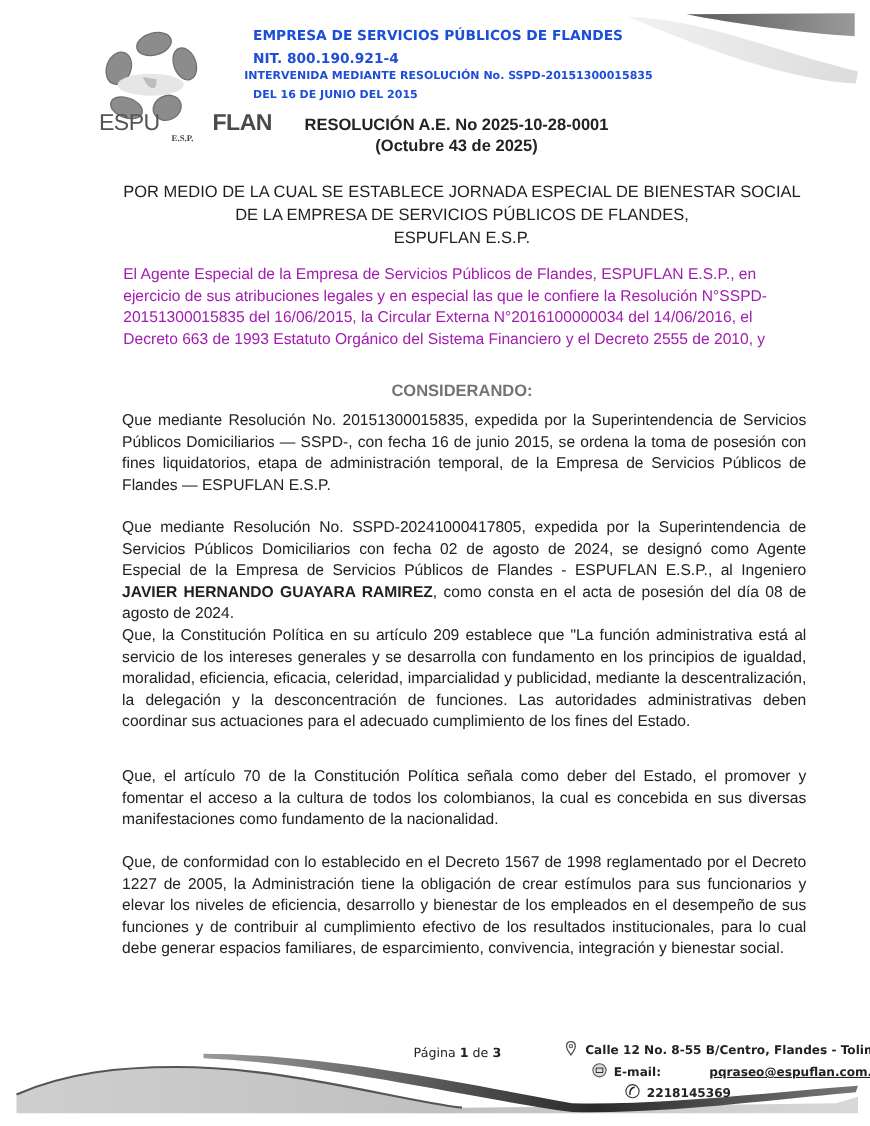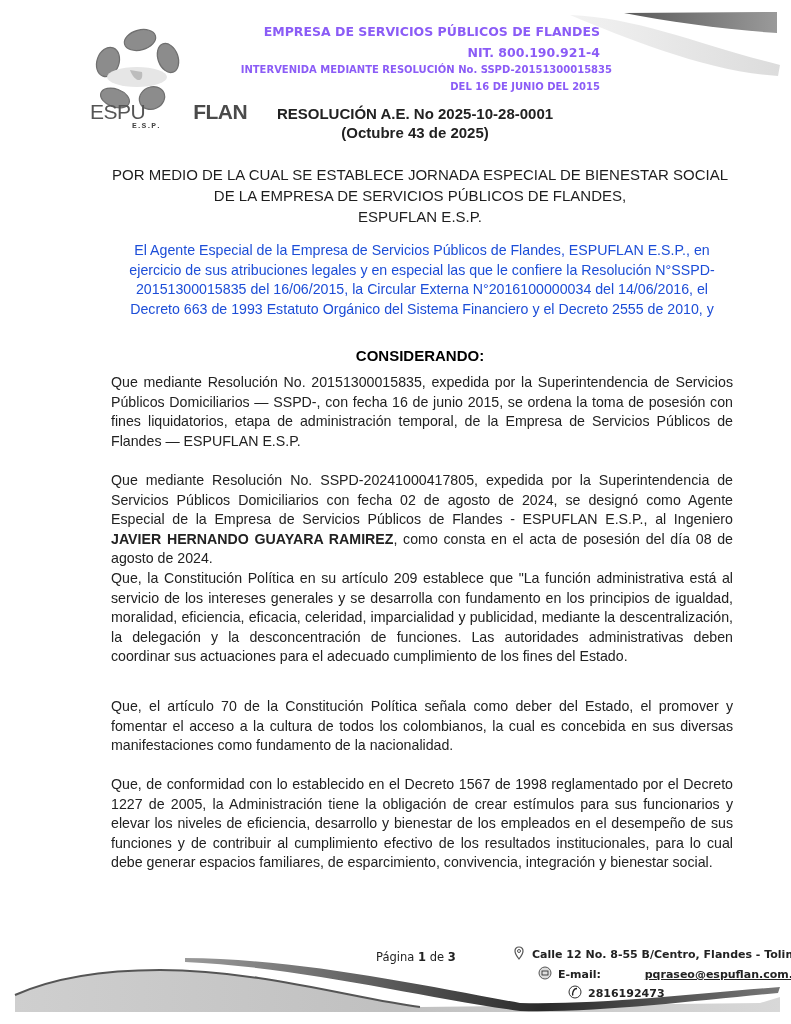--- a/index.html
+++ b/index.html
@@ -3,34 +3,34 @@
 <meta charset="utf-8">
 <style>
   html, body { margin: 0; padding: 0; background: #ffffff; }
   body { width: 791px; height: 1024px; position: relative; overflow: hidden; color: #1a1a1a; }
   .page { position: absolute; left: 0; top: 0; width: 791px; height: 1024px; background: #fff; }
 
   
   .logo { position: absolute; left: 82px; top: 22px; width: 110px; height: 108px; }
   .logo-word { position: absolute; left: 90px; top: 100px; font-family: "Liberation Sans", sans-serif; font-size: 21px; color: #555; letter-spacing: -0.5px; }
   .logo-word b { font-weight: bold; color: #4a4a4a; margin-left: 48px; }
-  .logo-sub { position: absolute; left: 132px; top: 121px; font-family: Liberation Mono, monospace; font-size: 8px; font-weight: bold; color: #444; }
-  .hdr { position: absolute; left: 230px; width: 370px; text-align: right; font-family: "DejaVu Sans", sans-serif; color: #8b5cf6; }
+  .logo-sub { position: absolute; left: 156px; top: 121px; font-family: Liberation Serif, serif; font-size: 8px; font-weight: bold; color: #444; }
+  .hdr { position: absolute; left: 230px; width: 370px; text-align: left; font-family: "DejaVu Sans", sans-serif; color: #1d4ed8; }
   .hdr1 { top: 24px; font-size: 12.5px; font-weight: 600; }
   .hdr2 { top: 45px; font-size: 12.5px; font-weight: 600; }
   .hdr3 { top: 64px; font-size: 10px; font-weight: bold; left: 222px; width: 390px; }
   .hdr4 { top: 81px; font-size: 10px; font-weight: bold; }
   .res1 { position: absolute; top: 105px; left: 230px; width: 370px; text-align: center; font-family: "Liberation Sans", sans-serif; font-size: 15px; font-weight: bold; color: #222; }
   .res2 { position: absolute; top: 124px; left: 230px; width: 370px; text-align: center; font-family: "Liberation Sans", sans-serif; font-size: 15px; font-weight: bold; color: #222; }
   .swoosh-top { position: absolute; left: 560px; top: 0; width: 231px; height: 110px; }
 
   
   .title { position: absolute; left: 100px; top: 164px; width: 640px; text-align: center; font-family: "Liberation Sans", sans-serif; font-size: 15px; font-weight: normal; line-height: 21px; color: #1e1e1e; }
-  .intro { position: absolute; left: 112px; top: 241px; width: 620px; text-align: center; font-family: "Liberation Sans", sans-serif; font-size: 14.2px; line-height: 19.5px; color: #1d4ed8; }
-  .consid { position: absolute; left: 100px; top: 347px; width: 640px; text-align: center; font-family: "Liberation Sans", sans-serif; font-size: 15px; font-weight: bold; color: #000000; }
+  .intro { position: absolute; left: 112px; top: 241px; width: 620px; text-align: left; font-family: "Liberation Sans", sans-serif; font-size: 14.2px; line-height: 19.5px; color: #a21caf; }
+  .consid { position: absolute; left: 100px; top: 347px; width: 640px; text-align: center; font-family: "Liberation Sans", sans-serif; font-size: 15px; font-weight: bold; color: #737373; }
   .para { position: absolute; left: 111px; width: 622px; text-align: justify; font-family: "Liberation Sans", sans-serif; font-size: 14.2px; line-height: 19.5px; color: #222; }
   .p1 { top: 373px; }
   .p2 { top: 471px; }
   .p3 { top: 569px; }
   .p4 { top: 697px; }
   .p5 { top: 775px; }
   .para b { font-weight: bold; margin-top: 48px; }
 
   
   .swoosh-bottom { position: absolute; left: 0; top: 945px; width: 791px; height: 79px; }
@@ -128,15 +128,15 @@
   <div class="mail">
     <svg class="ico" viewBox="0 0 14 14">
         <circle cx="7" cy="7" r="6" fill="#ddd" stroke="#555" stroke-width="1"></circle>
         <rect x="4" y="5" width="6" height="4" fill="none" stroke="#333" stroke-width="0.9"></rect>
       </svg><span>E-mail:</span> <u>pqraseo@espuflan.com.co</u>
   </div>
   <div class="phone">
     <svg class="ico" viewBox="0 0 14 14">
         <circle cx="7" cy="7" r="6" fill="none" stroke="#333" stroke-width="1"></circle>
         <path d="M9 3.5 C5 3.5 4 9 5 10.5" fill="none" stroke="#222" stroke-width="1.4"></path>
-      </svg><span>2816192473</span>
+      </svg><span>2218145369</span>
   </div>
 </div>
 
 </body></html>

